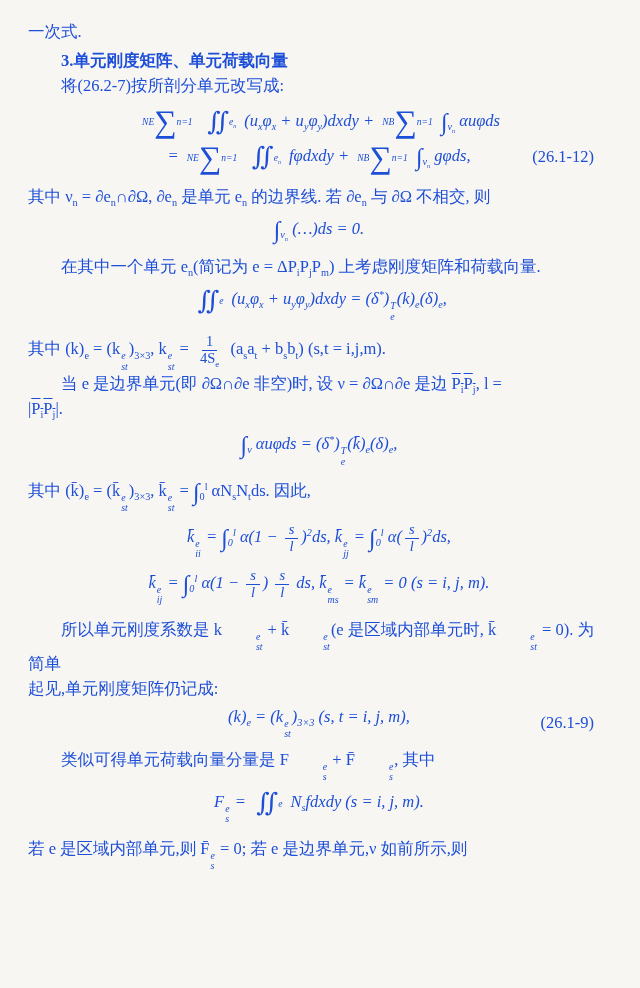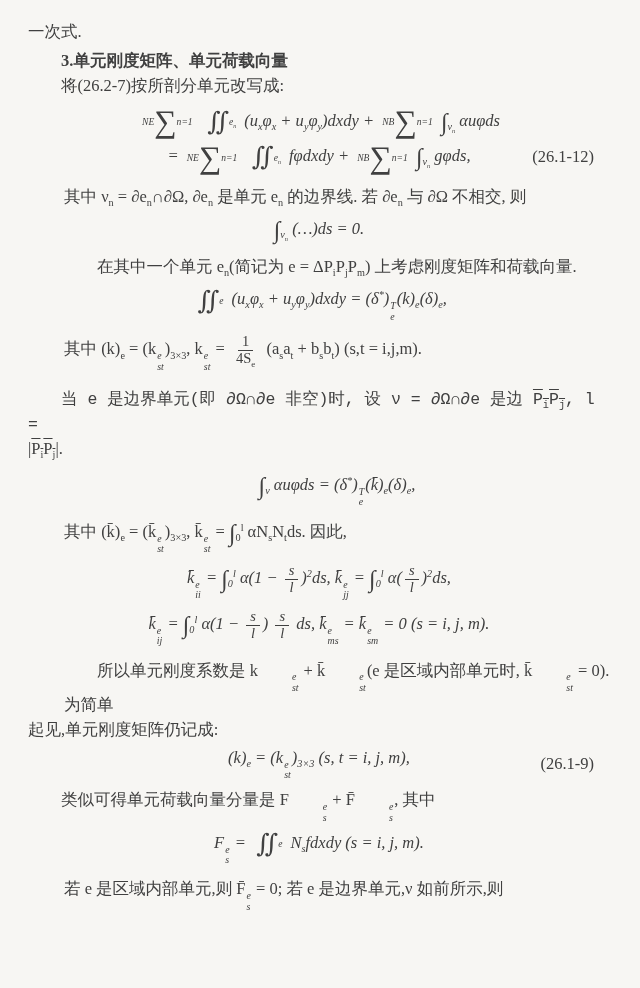--- a/index.html
+++ b/index.html
@@ -1,21 +1,21 @@
 <!DOCTYPE html>
 <html><head>
 <meta charset="utf-8">
 <style>
   html,body{margin:0;padding:0;background:#e8e7e4;}
   .page{
     position:relative;
     width:640px;height:988px;
     box-sizing:border-box;
     background:#f7f6f3;
-    color:#404040;
+    color:#1d4ed8;
     font-family:"Liberation Serif","DejaVu Serif",serif;
     font-size:16.5px;
     padding:20px 30px 14px 28px;
     display:flex;flex-direction:column;
     overflow:hidden;
   }
   .p{line-height:1.5;}
   .ind{text-indent:2em;}
   .hd{font-weight:bold;}
   .eq{position:relative;text-align:center;font-style:italic;line-height:1.3;}
@@ -25,21 +25,21 @@
   .bigop{display:inline-flex;align-items:center;line-height:1;vertical-align:middle;margin:0 4px;font-style:normal;}
   .bop{font-size:1.9em;}
   .iop{font-size:1.55em;}
   .blim{font-size:0.58em;line-height:1.15;font-style:italic;}
   .int{font-size:1.45em;line-height:1;vertical-align:-0.18em;font-style:normal;}
   .frac{display:inline-flex;flex-direction:column;align-items:center;vertical-align:middle;line-height:1.1;font-size:0.88em;margin:0 3px;}
   .fn{border-bottom:1px solid currentColor;padding:0 4px;}
   .fd{padding:0 4px;}
   .ov{text-decoration:overline;}
   
-  .mt1{margin-top:4px;} .mt2{margin-top:8px;} .mt3{margin-top:12px;margin-left:36px;} .mt4{margin-top:16px;font-family:Liberation Mono, monospace;}
+  .mt1{margin-top:4px;} .mt2{margin-top:8px;} .mt3{margin-top:12px;} .mt4{}
 </style>
 </head>
 <body>
 
 <div class="page">
   <div class="p">一次式.</div>
   <div class="p ind hd mt1">3.单元刚度矩阵、单元荷载向量</div>
   <div class="p ind">将(26.2-7)按所剖分单元改写成:</div>
 
   <div class="eq mt2">

